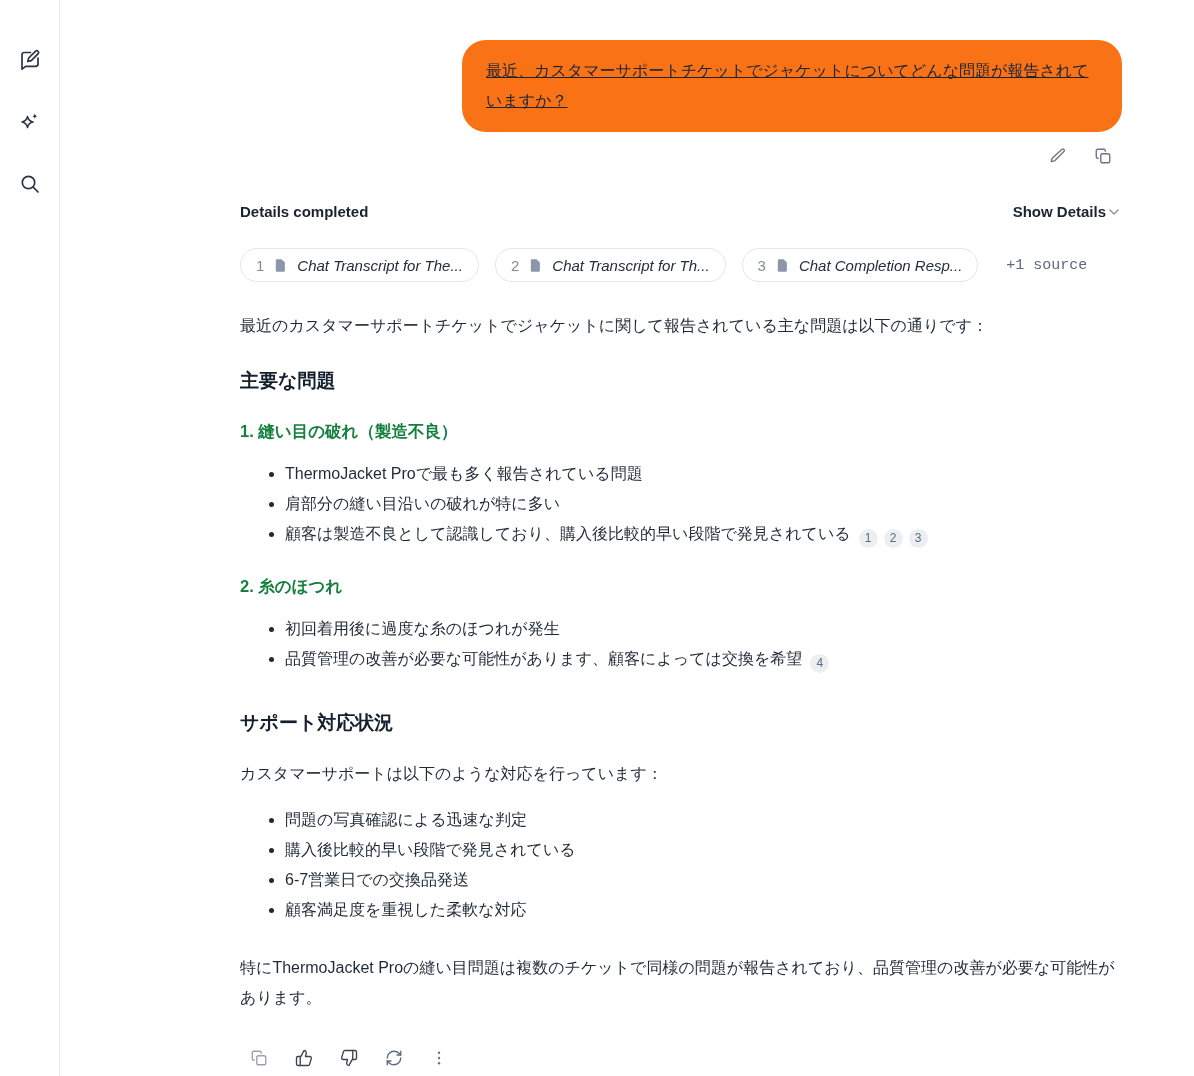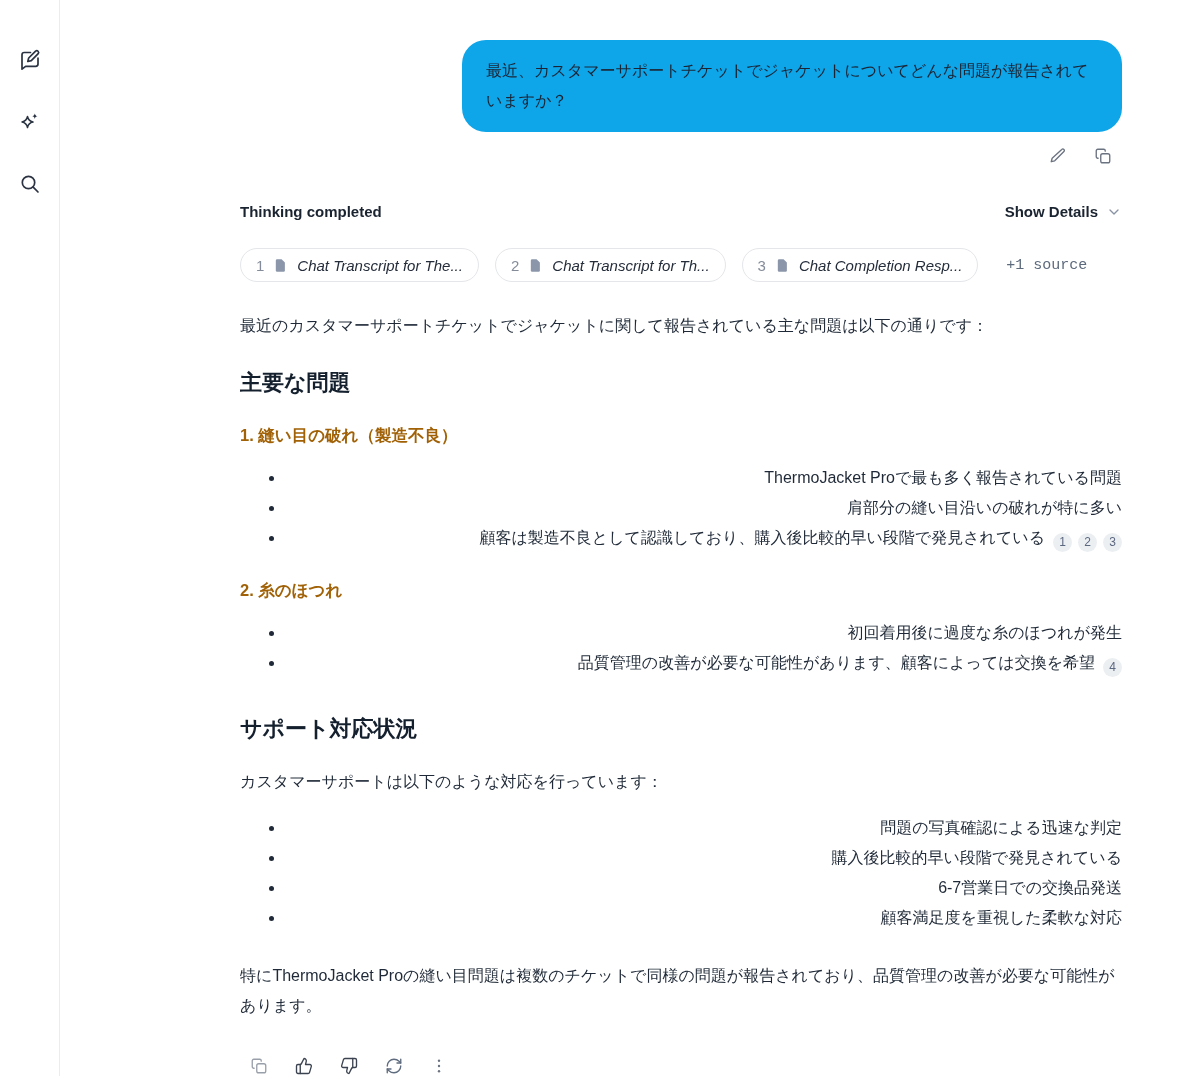--- a/index.html
+++ b/index.html
@@ -26,60 +26,60 @@
 
   
   .main {
     position: absolute; left: 240px; top: 0; width: 882px;
     display: flex; flex-direction: column;
   }
 
   
   .bubble-row { display: flex; justify-content: flex-end; margin-top: 40px; }
   .user-bubble {
-    max-width: 660px; background: #0ea5e9; border-radius: 24px;
-    padding: 16px 24px; font-size: 16px; line-height: 30px; color: #1c2433;
+    max-width: 660px; background: #f97316; border-radius: 24px;
+    padding: 16px 24px; font-size: 16px; line-height: 30px; color: #1c2433; text-decoration: underline;
   }
   .msg-actions {
     display: flex; justify-content: flex-end; gap: 27px; margin-top: 15px; padding-right: 10px;
     color: #6b7280;
   }
   .msg-actions .icon-btn { width: 18px; height: 18px; cursor: pointer; }
 
   
   .thinking-row {
     display: flex; justify-content: space-between; align-items: center; margin-top: 38px;
   }
   .thinking-status { font-size: 15px; font-weight: 700; color: #1a2330; }
   .thinking-toggle {
-    display: flex; align-items: center; gap: 8px; cursor: pointer;
+    display: flex; align-items: center; cursor: pointer;
     font-size: 15px; font-weight: 600; color: #1a2330;
   }
   .thinking-toggle .chev { color: #8a93a3; display: flex; }
 
   
   .sources-row { display: flex; align-items: center; gap: 16px; margin-top: 28px; }
   .chip {
     display: inline-flex; align-items: center; gap: 9px; height: 34px;
     border: 1px solid #e4e6e9; border-radius: 17px; padding: 0 15px;
     background: #fff; cursor: pointer; white-space: nowrap;
   }
   .chip .chip-num { font-size: 15px; color: #858c99; }
   .chip .chip-label { font-size: 15px; color: #252d3b; font-style: italic; }
   .chip .doc { display: flex; color: #8b96ab; }
   .more-sources { font-size: 15px; color: #5d6a7d; margin-left: 12px; cursor: pointer; font-family: Liberation Mono, monospace; }
 
   
   .answer { font-size: 16px; color: #1f2937; }
   .answer p { line-height: 30px; }
   .p-intro { margin-top: 29px; }
-  .h2 { margin-top: 27px; font-size: 22px; font-weight: 700; color: #15202e; }
-  .h3 { margin-top: 27px; font-size: 16.5px; font-weight: 700; color: #a16207; }
+  .h2 { margin-top: 27px; font-size: 19px; font-weight: 700; color: #15202e; }
+  .h3 { margin-top: 27px; font-size: 16.5px; font-weight: 700; color: #15803d; }
   ul.blist { margin-top: 16px; padding-left: 45px; list-style: disc; }
-  ul.blist li { line-height: 30px; color: #1f2937; text-align: right; }
+  ul.blist li { line-height: 30px; color: #1f2937; }
   .cites { display: inline-flex; gap: 6px; margin-left: 8px; vertical-align: -3px; }
   .cite {
     display: inline-flex; align-items: center; justify-content: center;
     width: 19px; height: 19px; border-radius: 50%;
     background: #eceff2; color: #5c6880; font-size: 12px; cursor: pointer;
   }
   .h2-support { margin-top: 36px; }
   .p-support { margin-top: 23px; }
   .p-outro { margin-top: 28px; }
 
@@ -139,21 +139,21 @@
       </span>
       <span class="icon-btn">
         <svg width="18" height="18" viewBox="0 0 24 24" fill="none" stroke="currentColor" stroke-width="1.8" stroke-linecap="round" stroke-linejoin="round">
           <rect x="9" y="9" width="12" height="12" rx="2.5"></rect>
           <path d="M5.5 15H5a2 2 0 0 1-2-2V5a2 2 0 0 1 2-2h8a2 2 0 0 1 2 2v.5"></path>
         </svg>
       </span>
     </div>
 
     <div class="thinking-row">
-      <span class="thinking-status">Thinking completed</span>
+      <span class="thinking-status">Details completed</span>
       <span class="thinking-toggle">
         <span>Show Details</span>
         <span class="chev">
           <svg width="16" height="16" viewBox="0 0 24 24" fill="none" stroke="currentColor" stroke-width="2" stroke-linecap="round" stroke-linejoin="round">
             <path d="M6 9l6 6 6-6"></path>
           </svg>
         </span>
       </span>
     </div>
 

